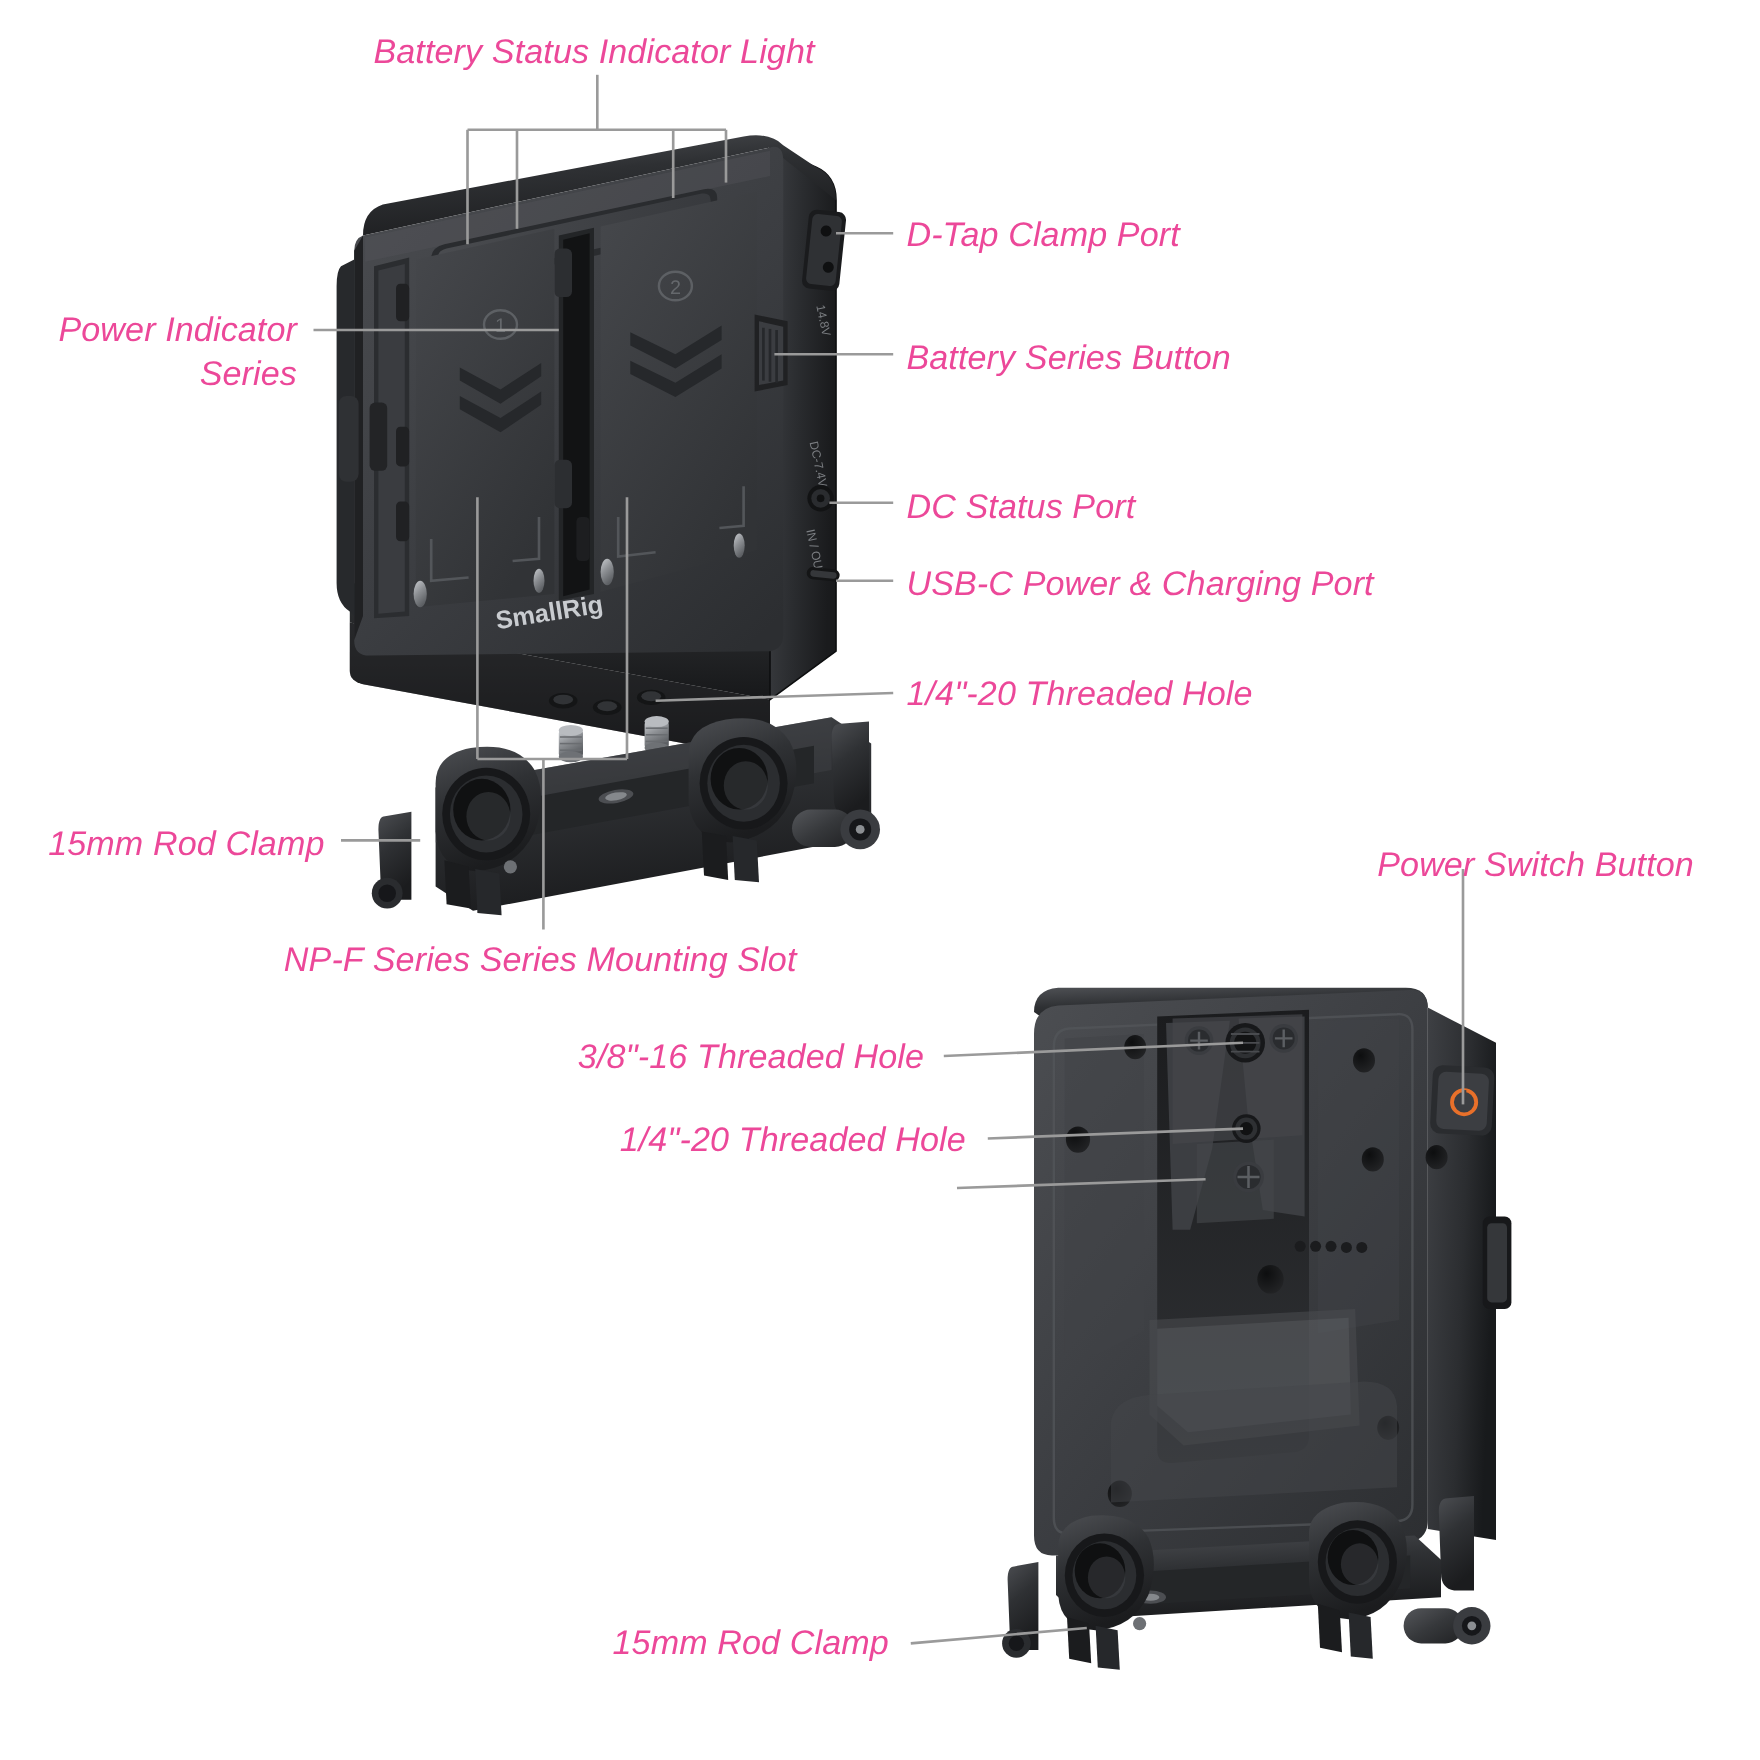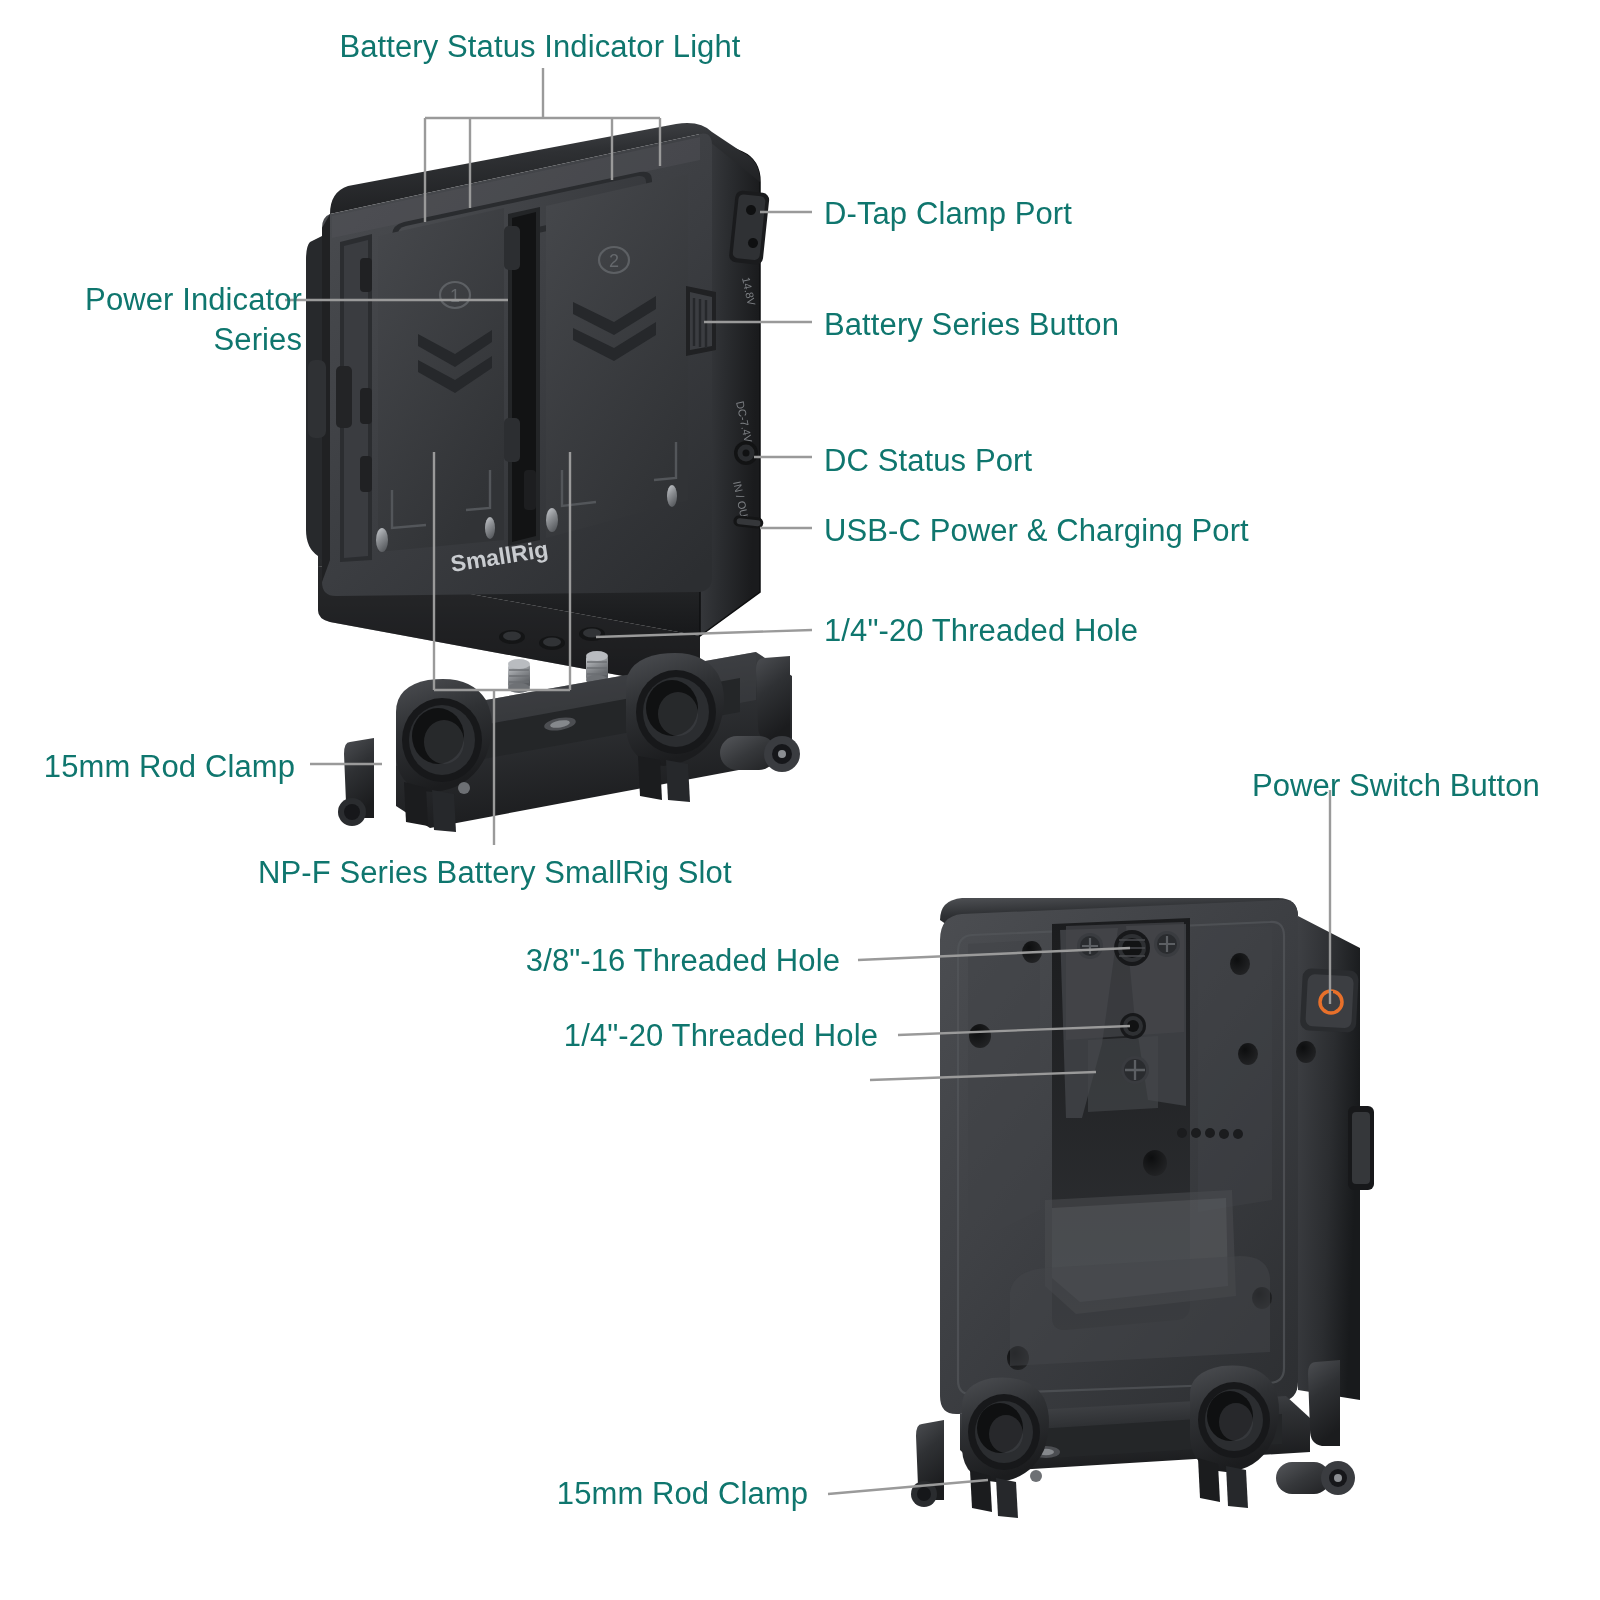--- a/index.html
+++ b/index.html
@@ -10,25 +10,26 @@
   #page {
     position: relative;
     width: 1600px;
     height: 1600px;
     background: #ffffff;
     font-family: "Liberation Sans", sans-serif;
     overflow: hidden;
   }
   .callout {
     position: absolute;
-    color: #0f766e;
+    color: #ec4899;
     font-size: 31px;
     line-height: 1.28;
     white-space: nowrap;
     letter-spacing: 0.1px;
+    font-style: italic;
   }
   .callout.right-align { text-align: right; }
   .callout.center-align { text-align: center; white-space: normal; }
 
   svg.art { position: absolute; left: 0; top: 0; }
   svg.leaders { position: absolute; left: 0; top: 0; pointer-events: none; }
 </style>
 </head>
 <body>
 
@@ -411,36 +412,36 @@
       <path d="M870,1080 L1096,1072"></path>
 
       <path d="M828,1494 L988,1480"></path>
     </g>
   </svg>
 
   <div class="callout center-align" style="left:315px; top:27px; width:450px;">Battery Status Indicator Light</div>
 
   <div class="callout" style="left:824px; top:194px;">D-Tap Clamp Port</div>
 
-  <div class="callout right-align" style="left:0px; top:280px; width:270px;margin-left:32px;">
+  <div class="callout right-align" style="left:0px; top:280px; width:270px;">
     <div>Power Indicator</div>
     <div>Series</div>
   </div>
 
   <div class="callout" style="left:824px; top:305px;">Battery Series Button</div>
 
   <div class="callout" style="left:824px; top:441px;">DC Status Port</div>
 
   <div class="callout" style="left:824px; top:511px;">USB-C Power &amp; Charging Port</div>
 
   <div class="callout" style="left:824px; top:611px;">1/4"-20 Threaded Hole</div>
 
   <div class="callout right-align" style="left:0px; top:747px; width:295px;">15mm Rod Clamp</div>
 
-  <div class="callout" style="left:258px; top:853px;">NP-F Series Battery SmallRig Slot</div>
+  <div class="callout" style="left:258px; top:853px;">NP-F Series Series Mounting Slot</div>
 
   <div class="callout" style="left:1252px; top:766px;">Power Switch Button</div>
 
   <div class="callout right-align" style="left:400px; top:941px; width:440px;">3/8"-16 Threaded Hole</div>
 
   <div class="callout right-align" style="left:400px; top:1016px; width:478px;">1/4"-20 Threaded Hole</div>
 
 
   <div class="callout right-align" style="left:400px; top:1474px; width:408px;">15mm Rod Clamp</div>
 

